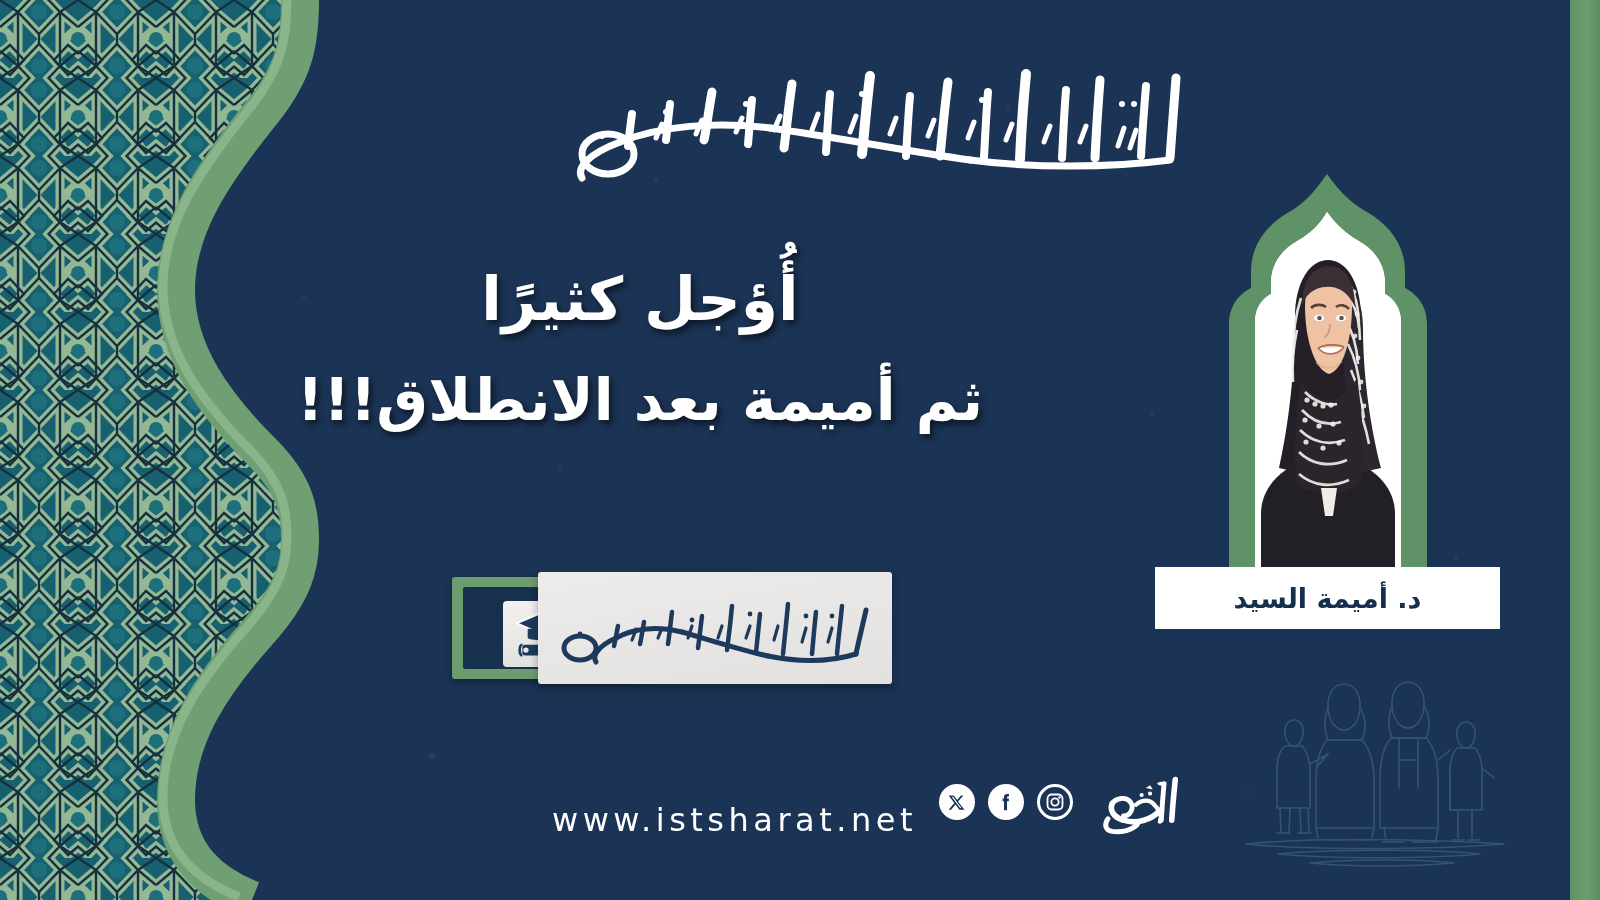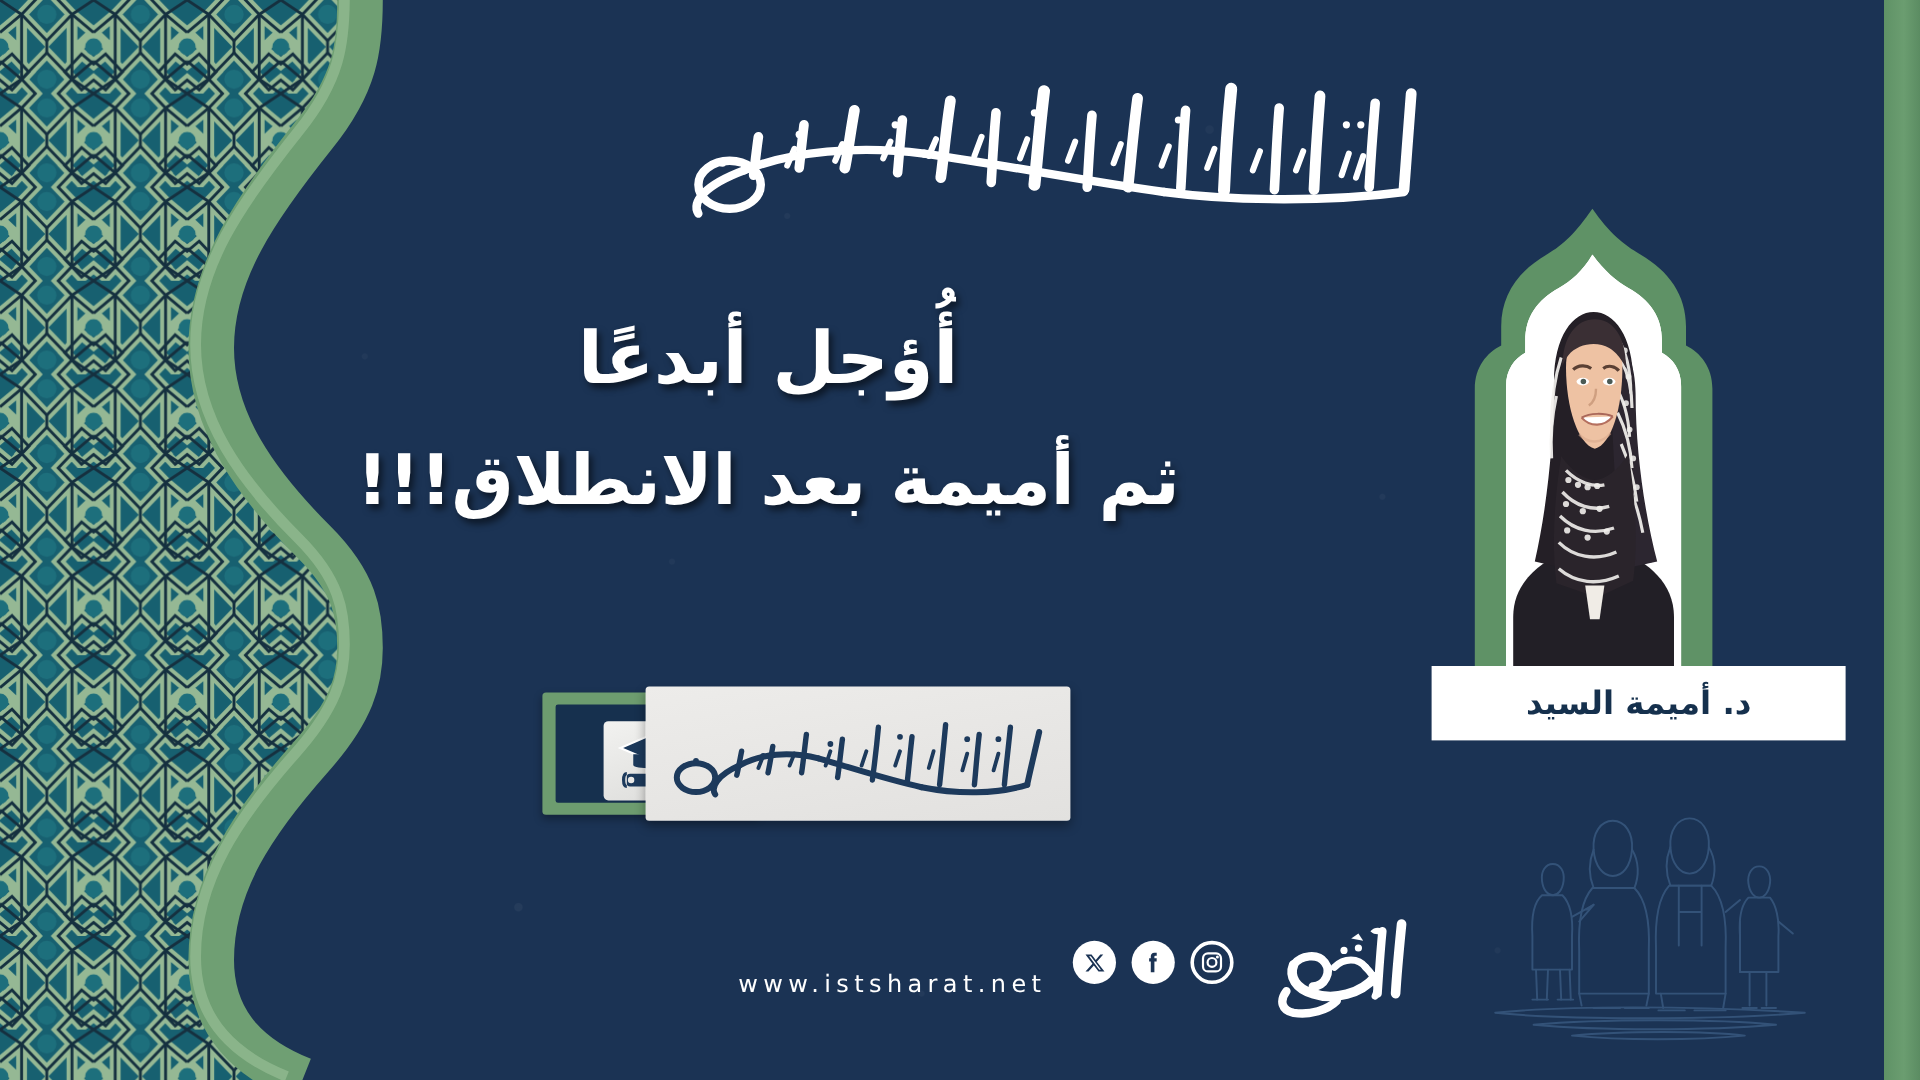--- a/index.html
+++ b/index.html
@@ -89,22 +89,22 @@
     border-radius:3px;display:flex;align-items:center;justify-content:center;
     box-shadow:0 4px 9px rgba(0,0,0,.33);
   }
   .badge-label svg{width:330px;height:92px;}
 
   
   .portrait{
     position:absolute;left:1155px;top:168px;width:345px;height:465px;
   }
   .nameplate{
-    position:absolute;left:0;bottom:16px;width:345px;height:62px;
-    background:#ffffff;display:flex;align-items:center;justify-content:center;margin-left:38px;
+    position:absolute;left:0;bottom:4px;width:345px;height:62px;
+    background:#ffffff;display:flex;align-items:center;justify-content:center;
   }
   .nameplate-text{
     color:#15304d;font-size:27px;font-weight:bold;direction:rtl;
     letter-spacing:.5px;
   }
 
   
   .family-watermark{
     position:absolute;left:1232px;top:668px;width:290px;height:205px;
     opacity:.34;pointer-events:none;
@@ -120,21 +120,21 @@
   .brand-logo svg{width:100%;height:100%;}
   .social{display:flex;align-items:center;gap:13px;margin-left:22px;margin-right:14px;}
   .social-icon{
     width:36px;height:36px;border-radius:50%;display:flex;
     align-items:center;justify-content:center;
   }
   .social-icon.outline{border:3px solid #ffffff;background:transparent;}
   .social-icon.solid{background:#ffffff;}
   .social-icon svg{display:block;}
   .website{
-    color:#ffffff;font-size:20px;letter-spacing:4.5px;
+    color:#ffffff;font-size:32px;letter-spacing:4.5px;
     direction:ltr;font-weight:400;white-space:nowrap;margin-top:36px;
   }
 </style>
 </head>
 <body>
 
 <div class="stage">
 
   <div class="speckles"></div>
 
@@ -261,21 +261,21 @@
           <circle cx="392" cy="52" r="3"></circle>
         <circle cx="276" cy="62" r="3"></circle>
           <circle cx="196" cy="70" r="3"></circle>
         <circle cx="132" cy="94" r="3"></circle>
       </g>
       <text class="calligraphy-text" x="370" y="146" text-anchor="middle" font-size="0">بوابة الاستشارات الإلكترونية</text>
     </svg>
   </div>
 
   <div class="headline">
-    <div class="headline-line l1">أُؤجل أبدعًا</div>
+    <div class="headline-line l1">أُؤجل كثيرًا</div>
     <div class="headline-line l2">ثم أميمة بعد الانطلاق!!!</div>
   </div>
 
   <div class="badge">
     <div class="badge-frame">
       <div class="badge-frame-inner">
         <div class="badge-icon">
           <svg viewBox="0 0 64 56" aria-hidden="true">
 
             <path d="M32,4 L60,16 L32,28 L4,16 Z" fill="#1d3a5c"></path>

